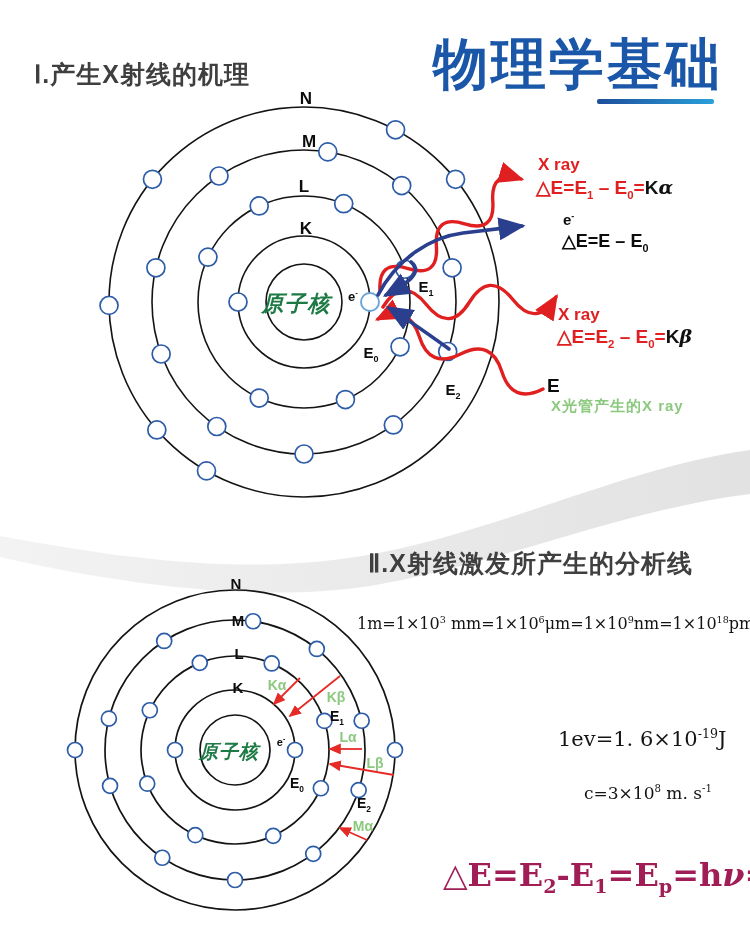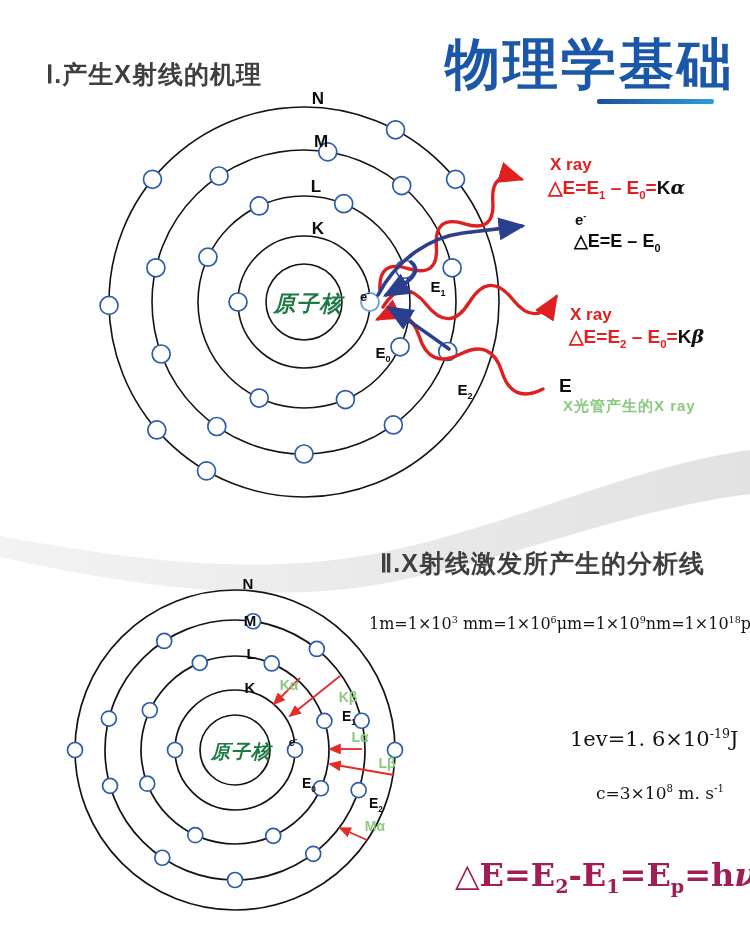--- a/index.html
+++ b/index.html
@@ -1,18 +1,18 @@
 <!DOCTYPE html>
 <html style="--title-blue: #1a57a8; --accent-red: #e02020; --arrow-blue: #2b3f8f; --nucleus-green: #1e7a45; --soft-green: #8bc97f; --formula-magenta: #a01d55; --electron-blue: #2d5ca8;"><head>
 <meta charset="utf-8">
 <style>
   html,body{margin:0;padding:0;background:#fff;}
   .page{position:relative;width:750px;height:943px;background:#ffffff;overflow:hidden;
         font-family:"Liberation Sans",sans-serif;color:#111;}
-  .lbl{position:absolute;white-space:nowrap;z-index:3;margin-left:12px;}
+  .lbl{position:absolute;white-space:nowrap;z-index:3;}
   .ctr{transform:translate(-50%,-50%);}
   .sup{font-size:60%;vertical-align:super;line-height:0;}
   .sub{font-size:60%;vertical-align:sub;line-height:0;}
   .blk{color:#111;}
   .it{font-style:italic;font-family:"DejaVu Serif",serif;}
 
   .page-title{left:433px;top:28px;font-size:55px;font-weight:700;color:var(--title-blue);
               letter-spacing:3px;}
   .title-bar{position:absolute;left:597px;top:99px;width:117px;height:5px;z-index:3;
              background:linear-gradient(90deg,#1d4e9b,#2aa0da);border-radius:2px;}

